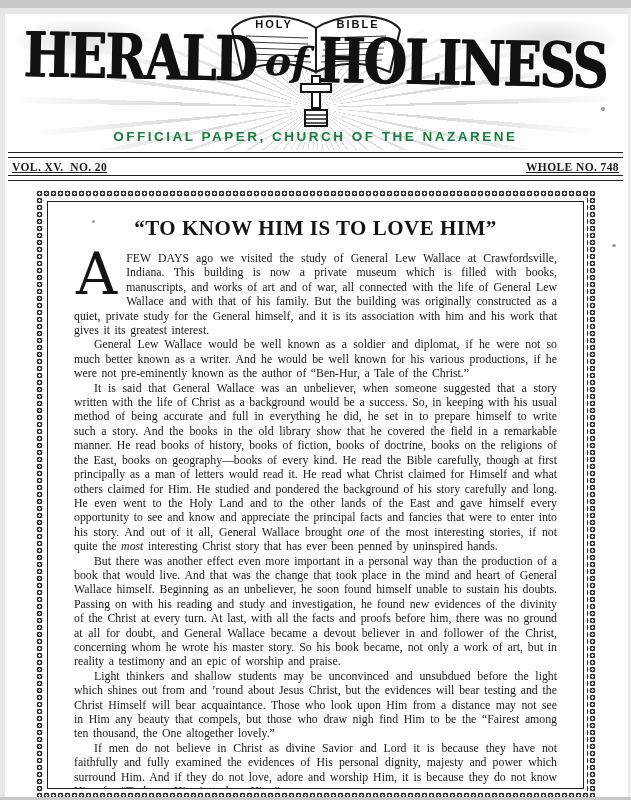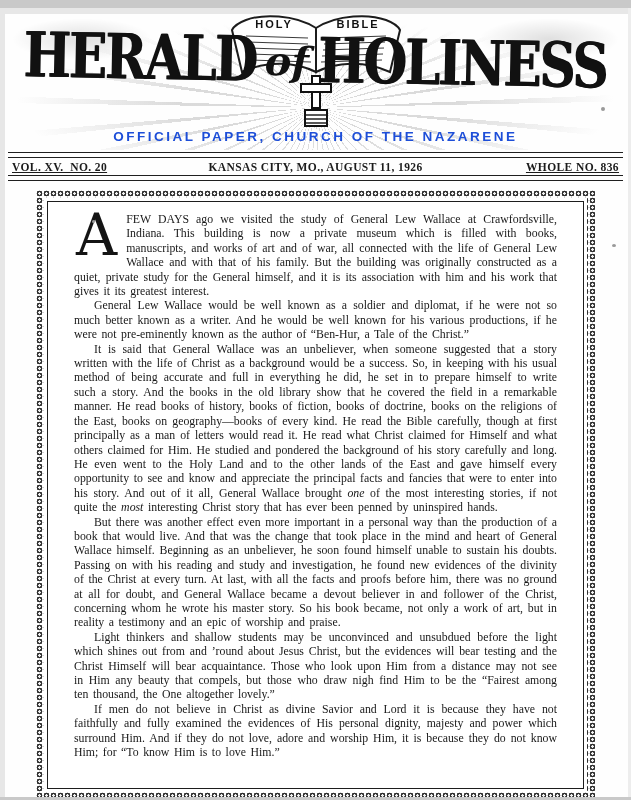--- a/index.html
+++ b/index.html
@@ -38,21 +38,21 @@
     text-shadow:1px 0 0 #111;
   }
   .hh-title .of{
     display:inline-block; font-size:40px; font-style:italic;
     margin:0 1px; position:relative; top:-2px; color:#111;
     font-family:"DejaVu Serif", serif;
   }
   .mast-subtitle{
     position:absolute; left:0; right:0; bottom:6px; z-index:3;
     text-align:center; font-family:"Liberation Sans", sans-serif;
-    font-weight:bold; font-size:13.5px; letter-spacing:2.5px; color:#1d4ed8;
+    font-weight:bold; font-size:13.5px; letter-spacing:2.5px; color:#15803d;
   }
   
   .issue-bar{position:relative; margin:2px 8px 0 8px;}
   .double-rule{height:4px; border-top:1.5px solid #1f1f1f; border-bottom:1.5px solid #1f1f1f;}
   .bar-row{
     display:flex; justify-content:space-between; align-items:center;
     padding:3px 4px 2px 4px; font-weight:bold; font-size:11.5px;
     font-family:"Liberation Serif", serif; letter-spacing:.4px;
   }
   .bar-row .center{position:absolute; left:0; right:0; text-align:center;}
@@ -140,31 +140,31 @@
         <span class="of">of</span>
         <span class="w">HOLINESS</span>
       </div>
 
       <div class="mast-subtitle">OFFICIAL PAPER, CHURCH OF THE NAZARENE</div>
     </div>
 
     <div class="issue-bar">
       <div class="double-rule"></div>
       <div class="bar-row">
-        <span class="center">KANSAS CITY, MO., AUGUST 11, 1926</span>
         <span class="left">VOL. XV.&nbsp;&nbsp;NO. 20</span>
-        <span class="right">WHOLE NO. 836</span>
+        <span class="right">WHOLE NO. 748</span>
       </div>
       <div class="double-rule"></div>
     </div>
   </header>
 
   <main class="frame">
     <div class="frame-gap">
       <div class="frame-inner">
+        <h1 class="article-title">“TO KNOW HIM IS TO LOVE HIM”</h1>
         <div class="article-body">
             <p class="first"><span class="dropcap">A</span>FEW DAYS ago we visited the study of General Lew Wallace at Crawfordsville, Indiana.  This building is now a private museum which is filled with books, manuscripts, and works of art and of war, all connected with the life of General Lew Wallace and with that of his family.  But the building was originally constructed as a quiet, private study for the General himself, and it is its association with him and his work that gives it its greatest interest.</p>
             <p>General Lew Wallace would be well known as a soldier and diplomat, if he were not so much better known as a writer.  And he would be well known for his various productions, if he were not pre-eminently known as the author of “Ben-Hur, a Tale of the Christ.”</p>
             <p>It is said that General Wallace was an unbeliever, when someone suggested that a story written with the life of Christ as a background would be a success.  So, in keeping with his usual method of being accurate and full in everything he did, he set in to prepare himself to write such a story.  And the books in the old library show that he covered the field in a remarkable manner.  He read books of history, books of fiction, books of doctrine, books on the religions of the East, books on geography—books of every kind.  He read the Bible carefully, though at first principally as a man of letters would read it.  He read what Christ claimed for Himself and what others claimed for Him.  He studied and pondered the background of his story carefully and long.  He even went to the Holy Land and to the other lands of the East and gave himself every opportunity to see and know and appreciate the principal facts and fancies that were to enter into his story.  And out of it all, General Wallace brought <em>one</em> of the most interesting stories, if not quite the <em>most</em> interesting Christ story that has ever been penned by uninspired hands.</p>
             <p>But there was another effect even more important in a personal way than the production of a book that would live.  And that was the change that took place in the mind and heart of General Wallace himself.  Beginning as an unbeliever, he soon found himself unable to sustain his doubts.  Passing on with his reading and study and investigation, he found new evidences of the divinity of the Christ at every turn.  At last, with all the facts and proofs before him, there was no ground at all for doubt, and General Wallace became a devout believer in and follower of the Christ, concerning whom he wrote his master story.  So his book became, not only a work of art, but in reality a testimony and an epic of worship and praise.</p>
             <p>Light thinkers and shallow students may be unconvinced and unsubdued before the light which shines out from and ’round about Jesus Christ, but the evidences will bear testing and the Christ Himself will bear acquaintance.  Those who look upon Him from a distance may not see in Him any beauty that compels, but those who draw nigh find Him to be the “Fairest among ten thousand, the One altogether lovely.”</p>
             <p>If men do not believe in Christ as divine Savior and Lord it is because they have not faithfully and fully examined the evidences of His personal dignity, majesty and power which surround Him.  And if they do not love, adore and worship Him, it is because they do not know Him; for “To know Him is to love Him.”</p>
           </div>
       </div>
     </div>

